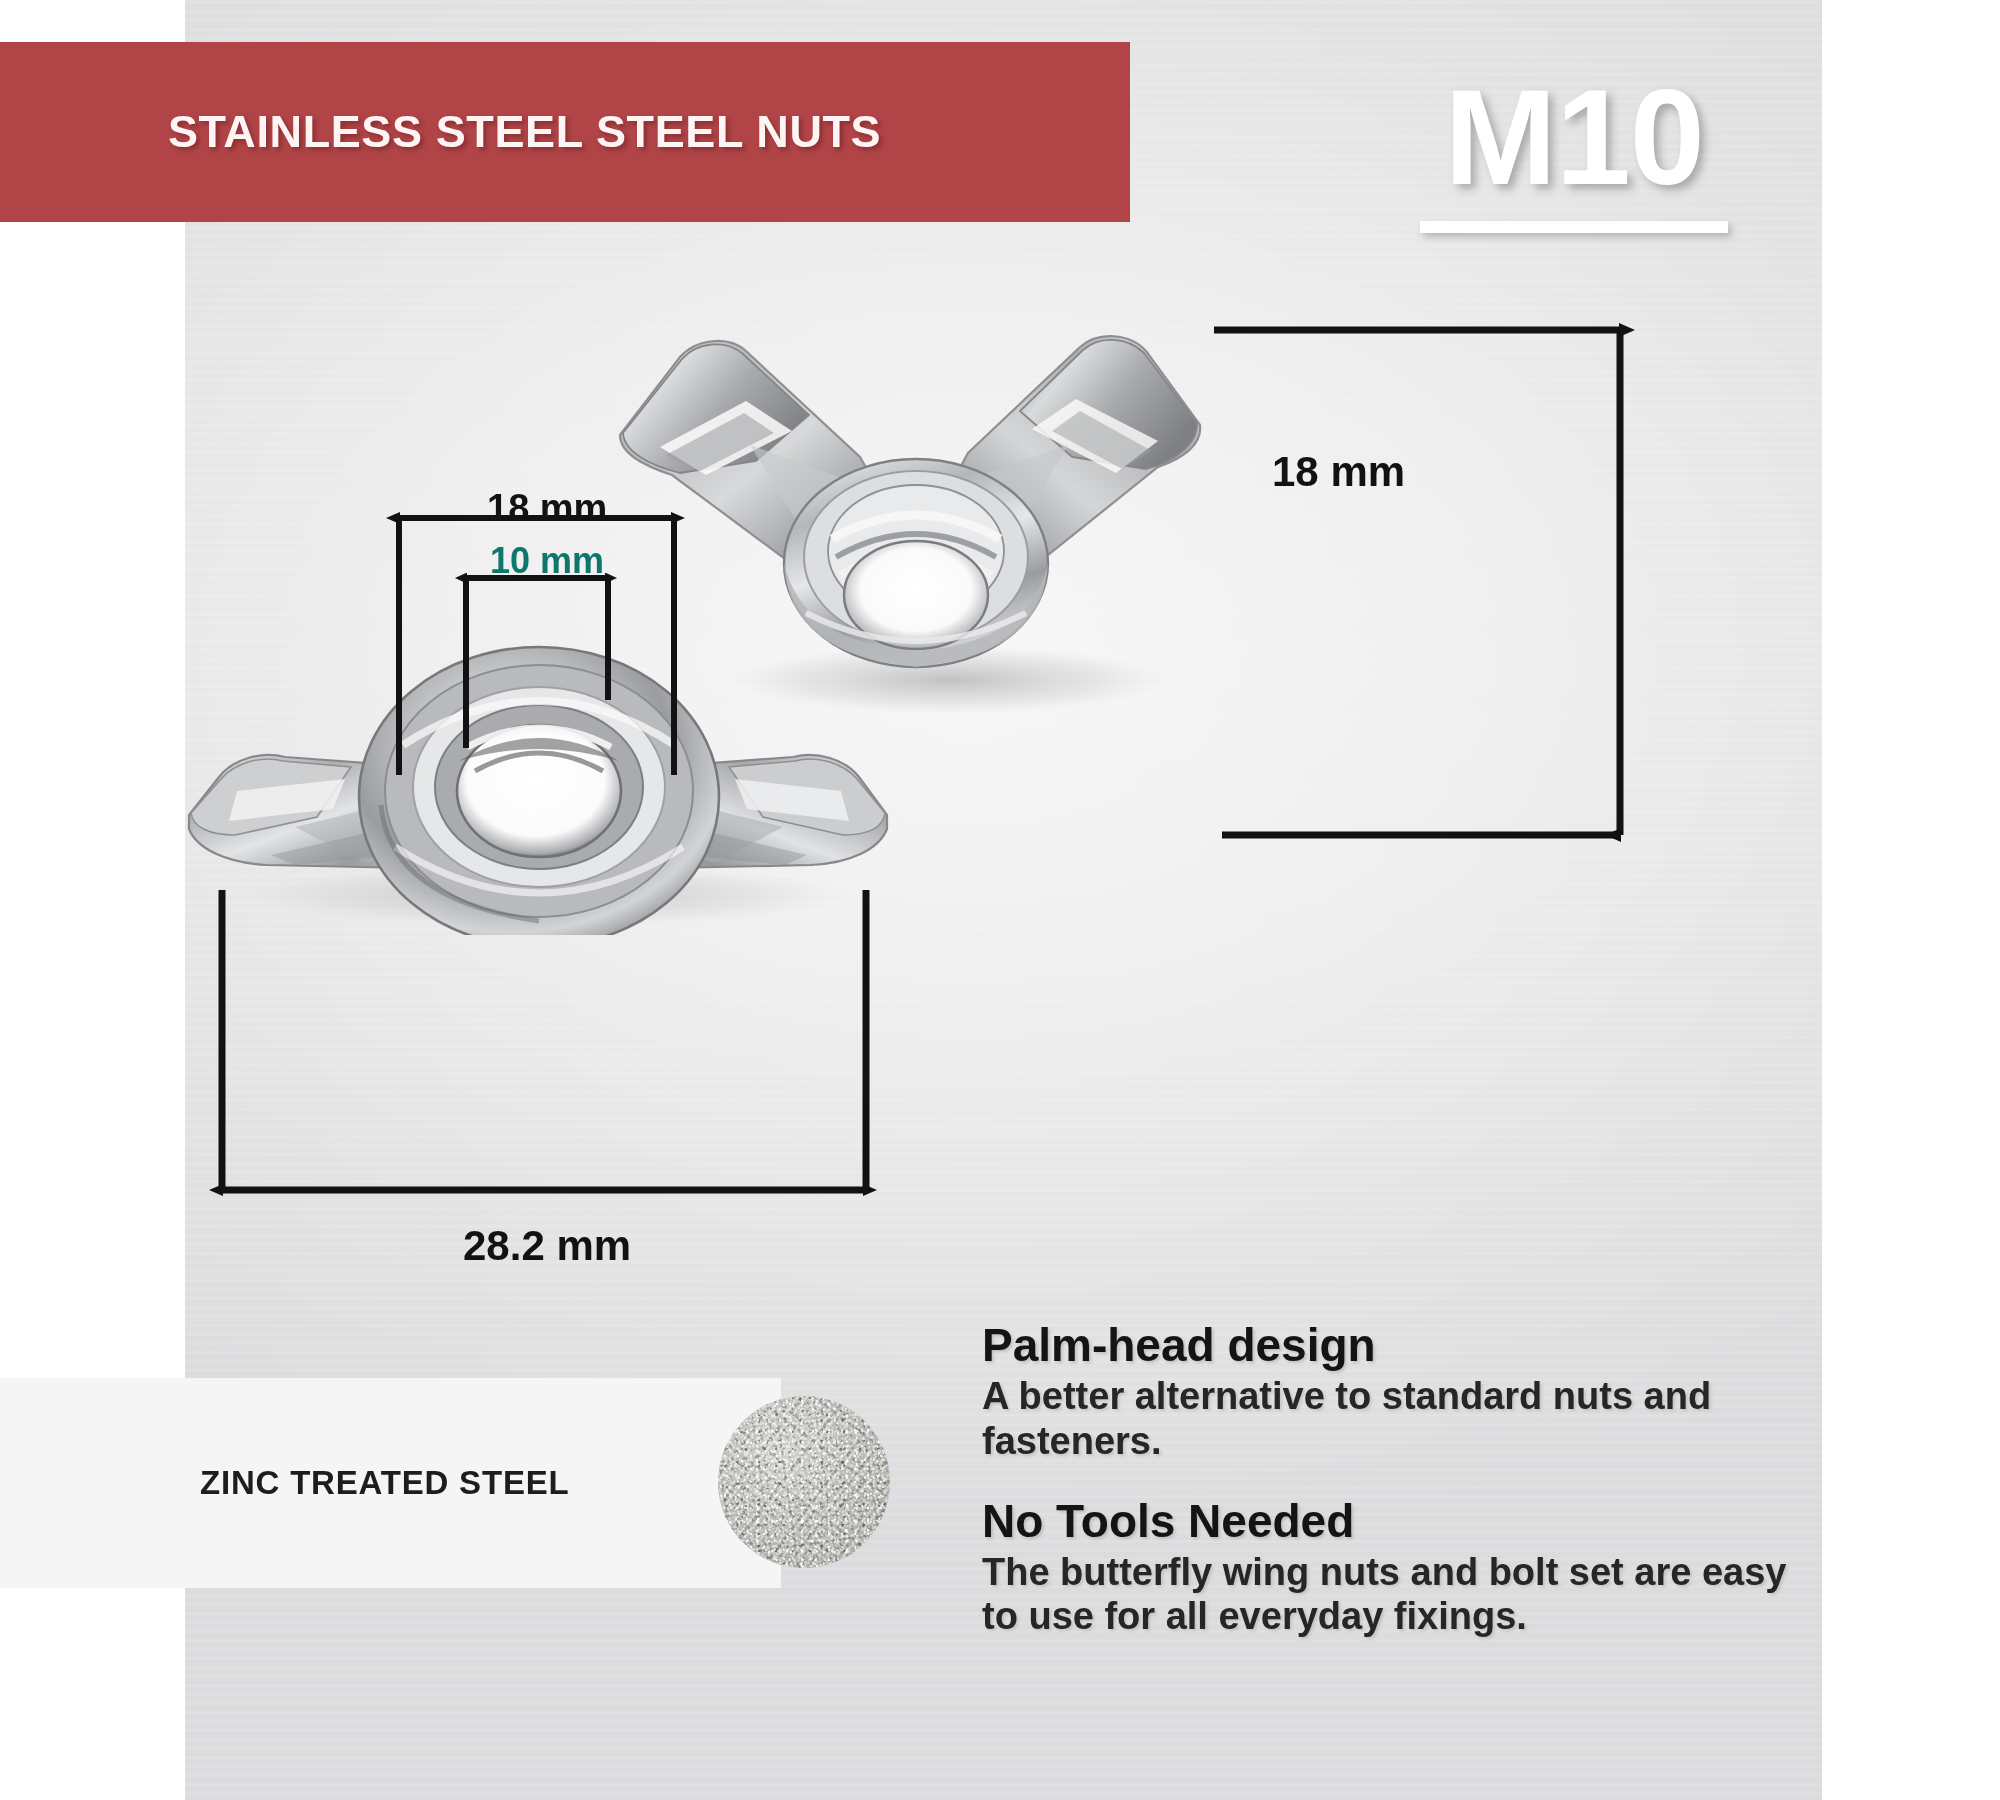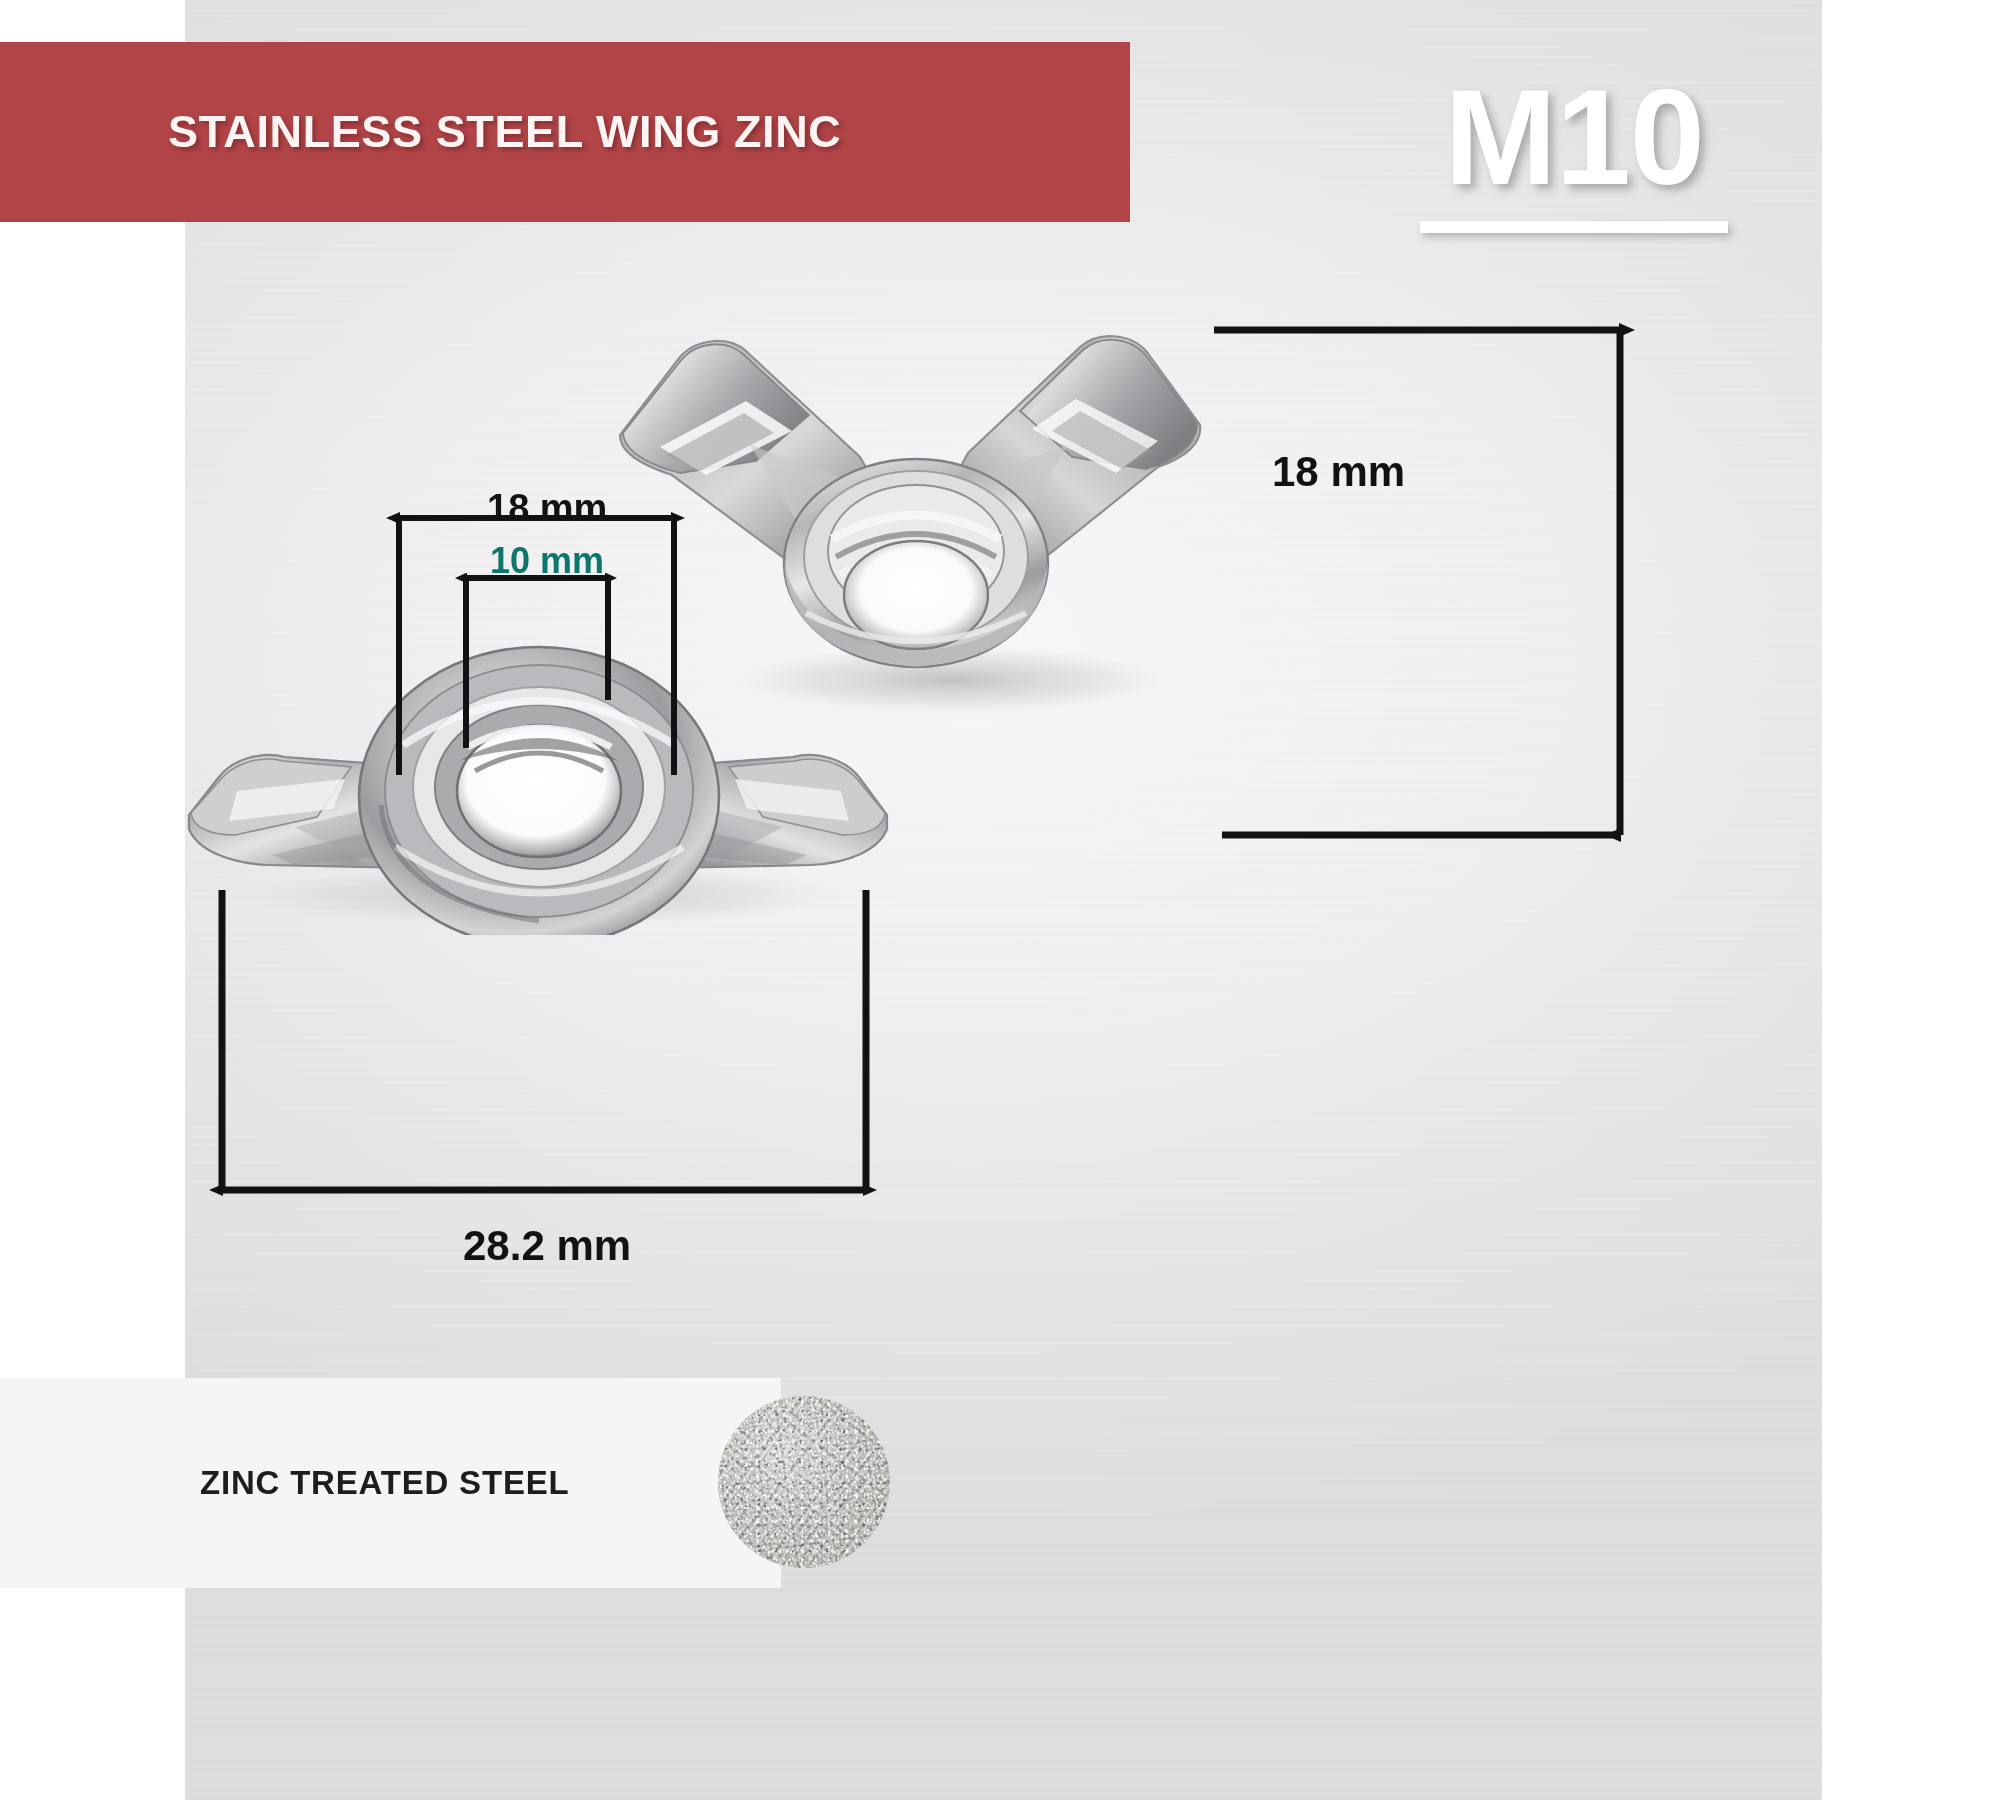--- a/index.html
+++ b/index.html
@@ -410,27 +410,40 @@
   </svg>
 
   <div class="dims" style="pointer-events:none;">
     <span class="dim-label" id="lbl-18-top">18 mm</span>
     <span class="dim-label" id="lbl-10">10 mm</span>
     <span class="dim-label" id="lbl-365">28.2 mm</span>
     <span class="dim-label" id="lbl-18-right">18 mm</span>
   </div>
 
   <div class="banner">
-    <div class="banner-title">STAINLESS STEEL WING ZINC</div>
+    <div class="banner-title">STAINLESS STEEL STEEL NUTS</div>
   </div>
 
   <div class="size-callout">
     <div class="size-text">M10</div>
     <div class="size-rule"></div>
   </div>
 
   <div class="zinc-panel">
     <div class="zinc-label">ZINC TREATED STEEL</div>
     <div class="zinc-swatch"></div>
   </div>
 
+  <div class="features">
+
+    <div class="feature-block">
+      <p class="feature-heading">Palm-head design</p>
+      <p class="feature-body"> A better alternative to standard nuts and fasteners.</p>
+    </div>
+
+    <div class="feature-block">
+      <p class="feature-heading">No Tools Needed</p>
+      <p class="feature-body">The butterfly wing nuts and bolt set are easy to use for all everyday fixings.</p>
+    </div>
+
+  </div>
 
 </div>
 
 </body></html>

